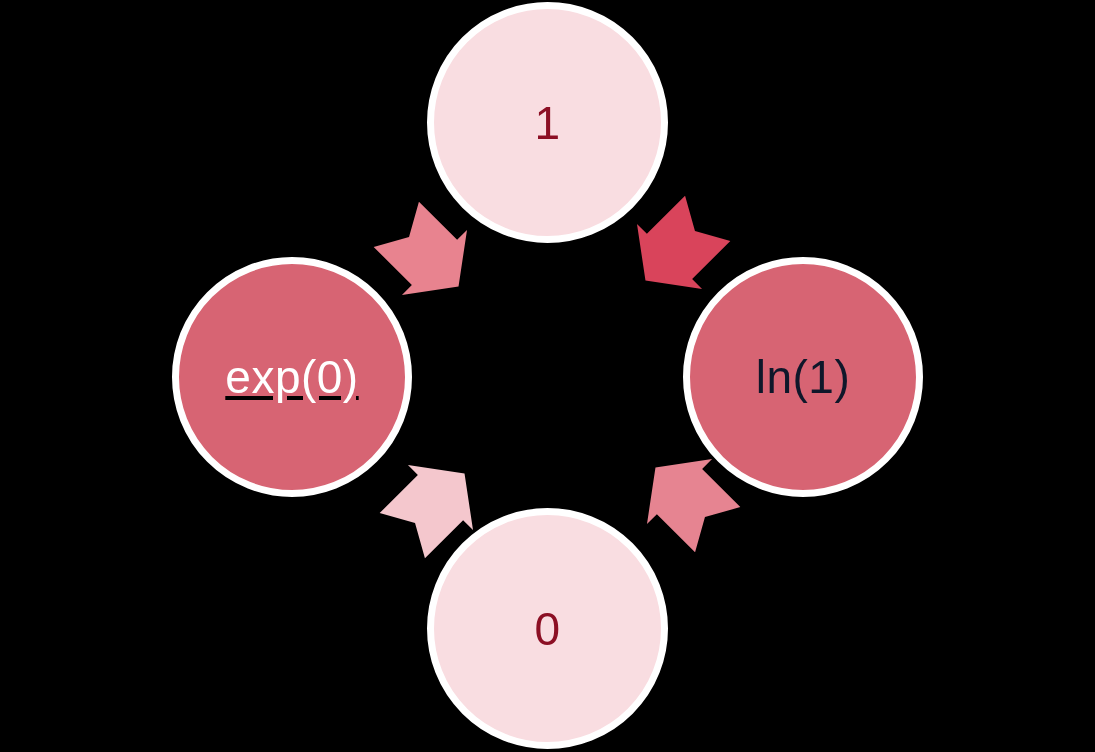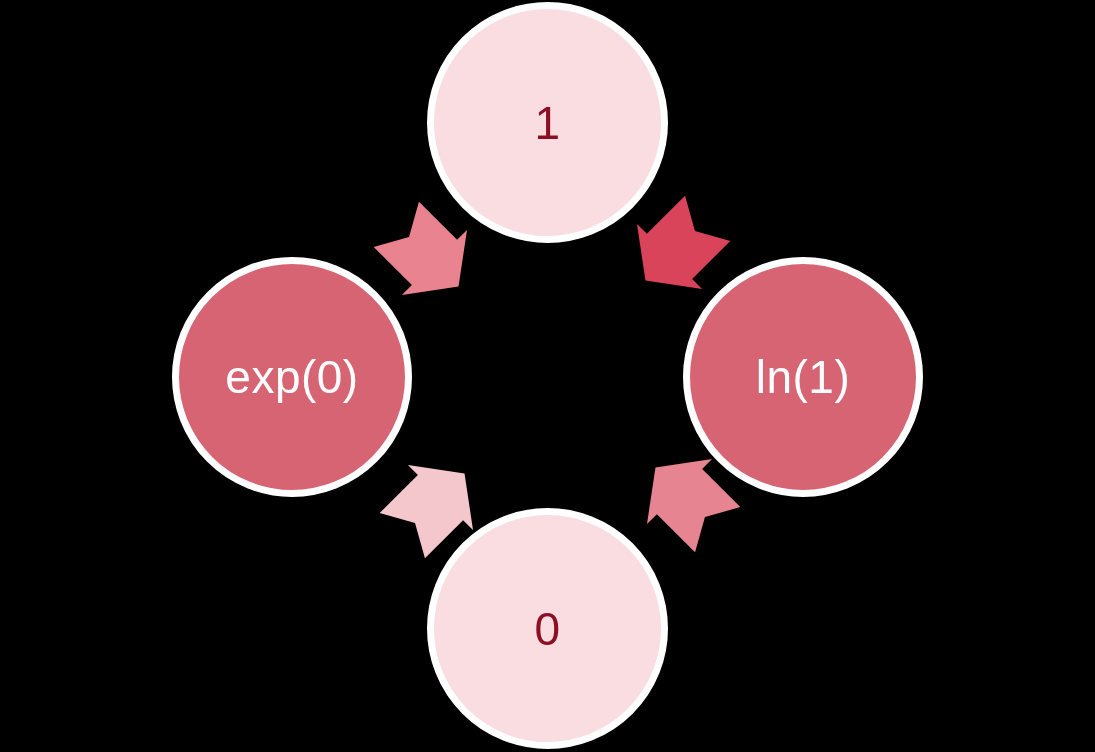--- a/index.html
+++ b/index.html
@@ -69,28 +69,28 @@
 </head>
 <body>
 
 <div id="canvas" style="background: rgb(0, 0, 0);">
 
   <div class="node" id="node-one" style="background: rgb(249, 221, 225); border-color: rgb(255, 255, 255);">
     <span class="node-label" style="color: rgb(140, 15, 36);">1</span>
   </div>
 
   <div class="node" id="node-ln" style="background: rgb(215, 100, 115); border-color: rgb(255, 255, 255);">
-    <span class="node-label" style="color: #ffffff;">ln(1)</span>
+    <span class="node-label" style="color: #0f172a;">ln(1)</span>
   </div>
 
   <div class="node" id="node-zero" style="background: rgb(249, 221, 225); border-color: rgb(255, 255, 255);">
     <span class="node-label" style="color: rgb(140, 15, 36);">0</span>
   </div>
 
-  <div class="node" id="node-exp" style="background: rgb(215, 100, 115); border-color: rgb(255, 255, 255);">
+  <div class="node" id="node-exp" style="background: rgb(215, 100, 115); border-color: rgb(255, 255, 255); text-decoration: underline;">
     <span class="node-label" style="color: rgb(255, 255, 255);">exp(0)</span>
   </div>
 
   <svg class="arrow" id="arrow-one-to-ln" viewBox="0 0 100 100">
     <g class="arrow-rot" transform="rotate(135 50 50)">
       <polygon class="arrow-shape" points="8,18 62,18 62,4 96,50 62,96 62,82 8,82 26,50" fill="#d9445b"></polygon>
     </g>
   </svg>
 
   <svg class="arrow" id="arrow-ln-to-zero" viewBox="0 0 100 100">

